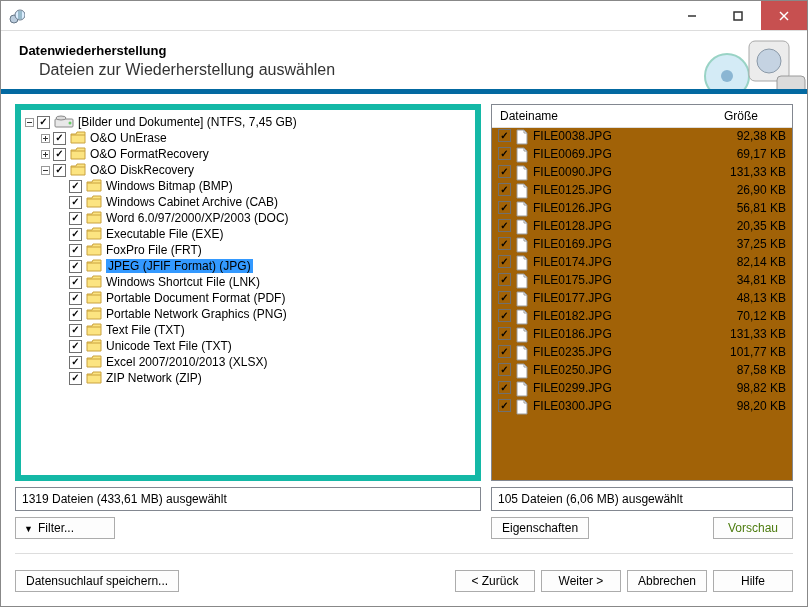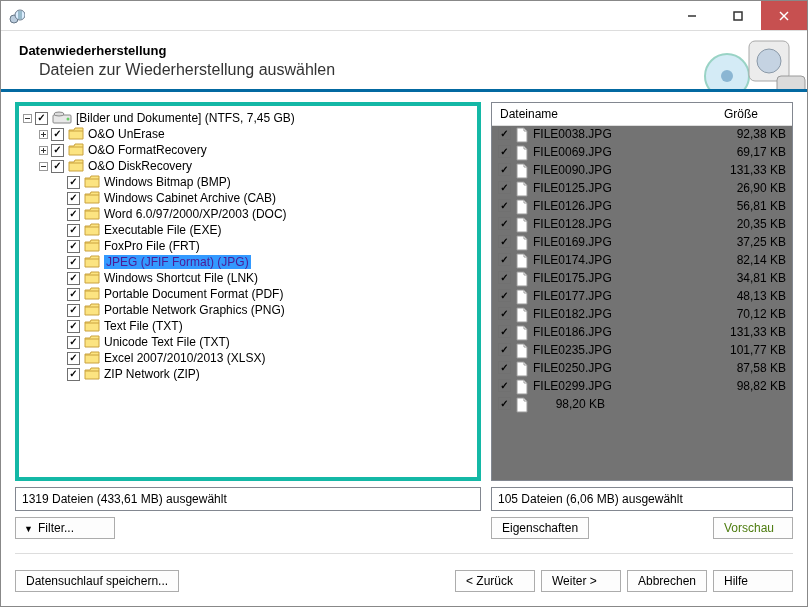--- a/index.html
+++ b/index.html
@@ -4,51 +4,51 @@
 <style>
 * { box-sizing: border-box; font-family: "Segoe UI", Arial, sans-serif; font-size: 12px; }
 body { margin: 0; background: #fff; }
 .window { width: 808px; height: 607px; border: 1px solid #888; background: #fff; display: flex; flex-direction: column; }
 .titlebar { height: 30px; display: flex; align-items: center; justify-content: space-between; border-bottom: 1px solid #ddd; }
 .titlebar-left { padding-left: 8px; display: flex; align-items: center; gap: 6px; }
 .titlebar-right { display: flex; height: 100%; }
 .tb-btn { width: 46px; height: 100%; display: flex; align-items: center; justify-content: center; cursor: default; }
 .tb-close { background: #c75050; color: #fff; }
 .app-icon { width: 16px; height: 16px; }
-.header { background: #fff; padding: 12px 18px 10px 18px; position: relative; overflow: hidden; border-bottom: 3px solid #0369a1; }
+.header { background: #fff; padding: 12px 18px 10px 18px; position: relative; overflow: hidden; border-bottom: 5px solid #0369a1; }
 .header h1 { margin: 0; font-size: 13px; font-weight: bold; }
 .header p { margin: 3px 0 0 20px; font-size: 16px; color: #333; }
 .header-art { position: absolute; right: 0; top: 0; width: 120px; height: 70px; opacity: 0.85; }
 .main { flex: 1; display: flex; gap: 10px; padding: 10px 14px 6px 14px; overflow: hidden; }
 .left-pane { flex: 1; display: flex; flex-direction: column; min-width: 0; }
 .right-pane { width: 302px; display: flex; flex-direction: column; }
-.tree-box { flex: 1; border: 4px solid #14b8a6; overflow: auto; padding: 4px 2px; background: #fff; }
-.file-box { flex: 1; border: 1px solid #828790; overflow: hidden; background: #737373; display: flex; flex-direction: column; }
+.tree-box { flex: 1; border: 6px solid #14b8a6; overflow: auto; padding: 4px 2px; background: #fff; }
+.file-box { flex: 1; border: 1px solid #828790; overflow: hidden; background: #a16207; display: flex; flex-direction: column; }
 .file-header { display: flex; border-bottom: 1px solid #ddd; background: #fff; padding: 4px 0; }
 .fh-name { flex: 1; padding-left: 8px; font-weight: normal; }
 .fh-size { width: 90px; text-align: right; padding-right: 18px; }
 .fh-scroll { width: 16px; }
 .file-list { flex: 1; overflow-y: scroll; }
 .file-row { display: flex; align-items: flex-start; padding: 1px 0 1px 6px; }
 .file-row .cb { margin-right: 4px; }
 .file-row .fname { flex: 1; }
 .file-row .fsize { width: 78px; text-align: right; padding-right: 6px; }
 .page-icon { width: 14px; height: 16px; margin-right: 4px; flex-shrink: 0; }
 .status-line { border: 1px solid #828790; padding: 4px 6px; margin-top: 6px; background: #fff; }
 .btn-row { display: flex; gap: 8px; margin-top: 6px; }
-.btn { border: 1px solid #acacac; background: #fdfdfd; padding: 3px 10px; min-width: 80px; text-align: left; cursor: default; }
+.btn { border: 1px solid #acacac; background: #fdfdfd; padding: 3px 10px; min-width: 80px; text-align: center; cursor: default; }
 .btn.disabled { color: #4d7c0f; }
 .btn.filter { text-align: left; position: relative; padding-left: 22px; min-width: 100px; }
 .btn.filter::before { content: "▼"; font-size: 9px; position: absolute; left: 8px; top: 6px; }
 .divider { height: 1px; background: #ddd; margin: 8px 14px; }
 .footer { display: flex; justify-content: space-between; padding: 8px 14px 14px 14px; }
 .footer-right { display: flex; gap: 6px; }
 .tree-node { white-space: nowrap; }
 .tree-row { display: flex; align-items: center; padding: 1px 0; }
-.tree-row.selected .lbl { background: #3399ff; color: #4c1d95; padding: 0 2px; }
+.tree-row.selected .lbl { background: #3399ff; color: #000000; padding: 0 2px; }
 .expander { width: 12px; height: 12px; display: inline-flex; align-items: center; justify-content: center; margin-right: 2px; cursor: default; flex-shrink: 0; }
 .expander svg { display: block; }
 .tree-children { padding-left: 16px; }
 .cb { width: 13px; height: 13px; border: 1px solid #707070; margin-right: 4px; display: inline-flex; align-items: center; justify-content: center; font-size: 10px; line-height: 1; flex-shrink: 0; }
 .cb.checked::after { content: "✓"; color: #000; font-weight: bold; }
 .folder-icon { width: 16px; height: 14px; margin-right: 4px; flex-shrink: 0; }
 .drive-icon { width: 20px; height: 14px; margin-right: 4px; flex-shrink: 0; }
 .lbl { }
 </style>
 </head>
@@ -463,20 +463,21 @@
               </svg>
               <span class="fname">FILE0299.JPG</span>
               <span class="fsize">98,82 KB</span>
             </div>
             <div class="file-row">
               <span class="cb checked"></span>
               <svg class="page-icon" viewBox="0 0 14 16">
                 <path d="M2 1 L9 1 L12 4 L12 15 L2 15 Z" fill="#fff" stroke="#999"></path>
                 <path d="M9 1 L9 4 L12 4" fill="none" stroke="#999"></path>
               </svg>
+              <span class="fname">FILE0300.JPG</span>
               <span class="fsize">98,20 KB</span>
             </div>
           </div>
       </div>
       <div class="status-line">105 Dateien (6,06 MB) ausgewählt</div>
       <div class="btn-row">
         <div class="btn">Eigenschaften</div>
         <div style="flex:1"></div>
         <div class="btn disabled">Vorschau</div>
       </div>

